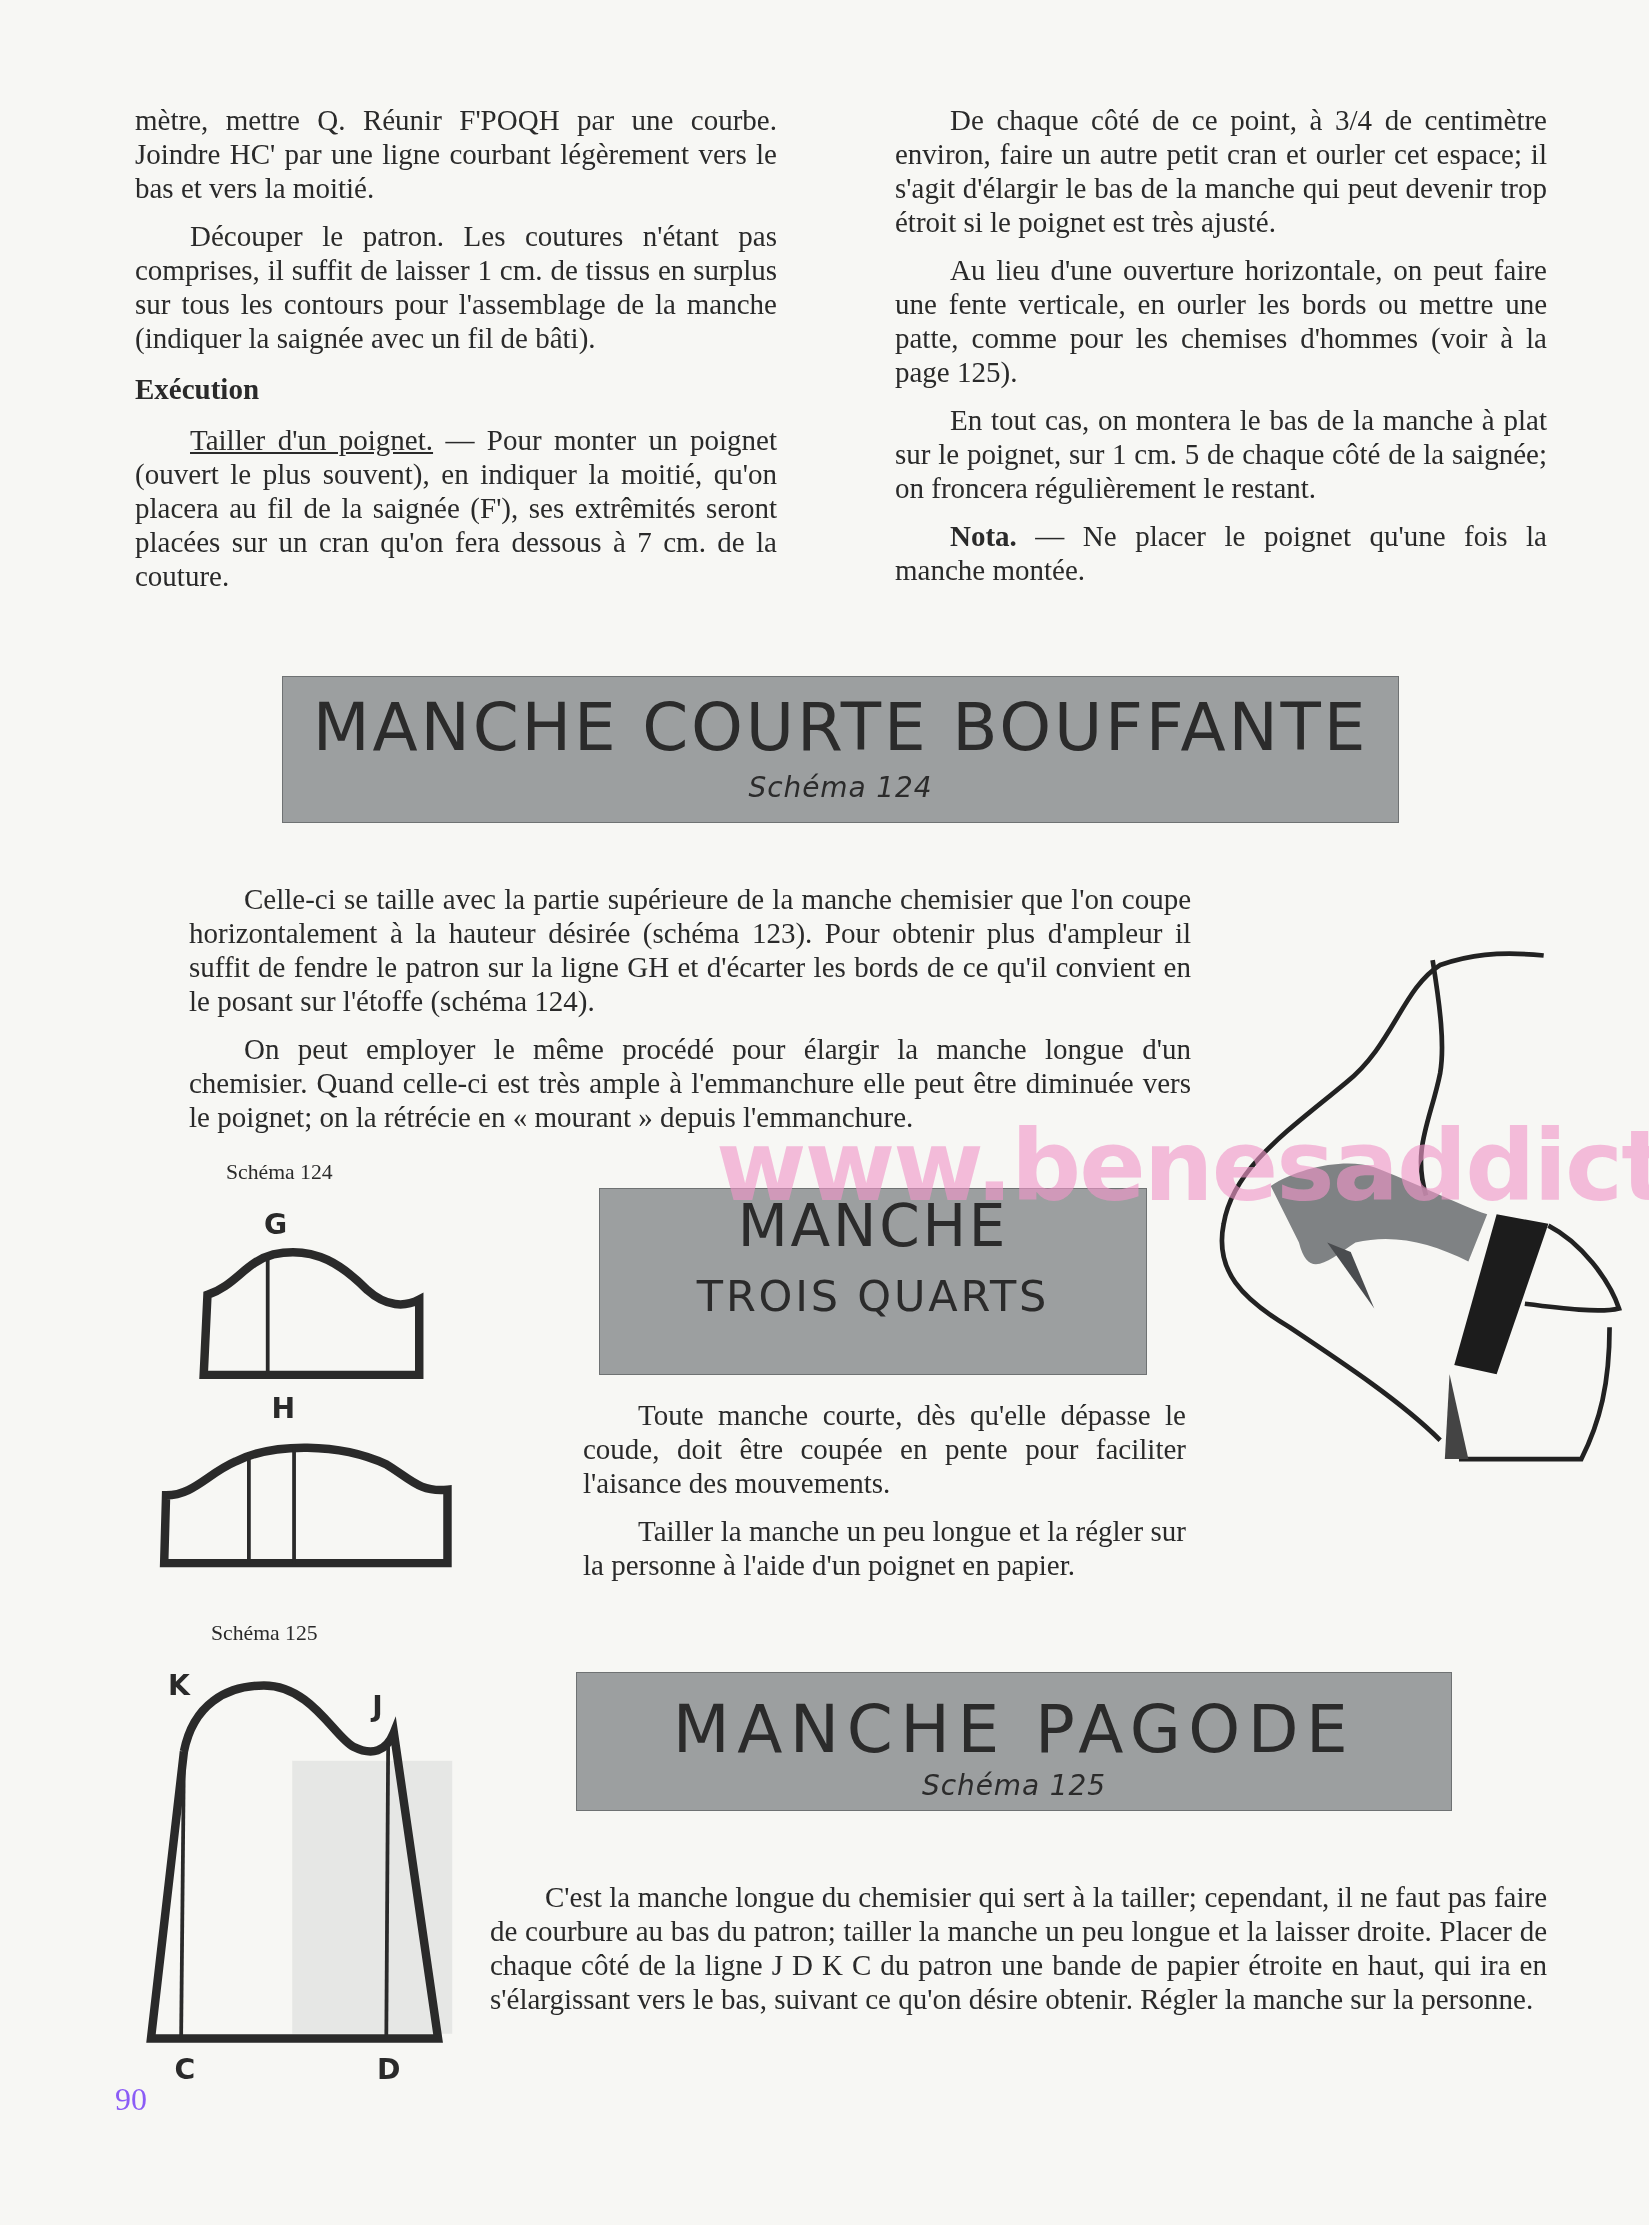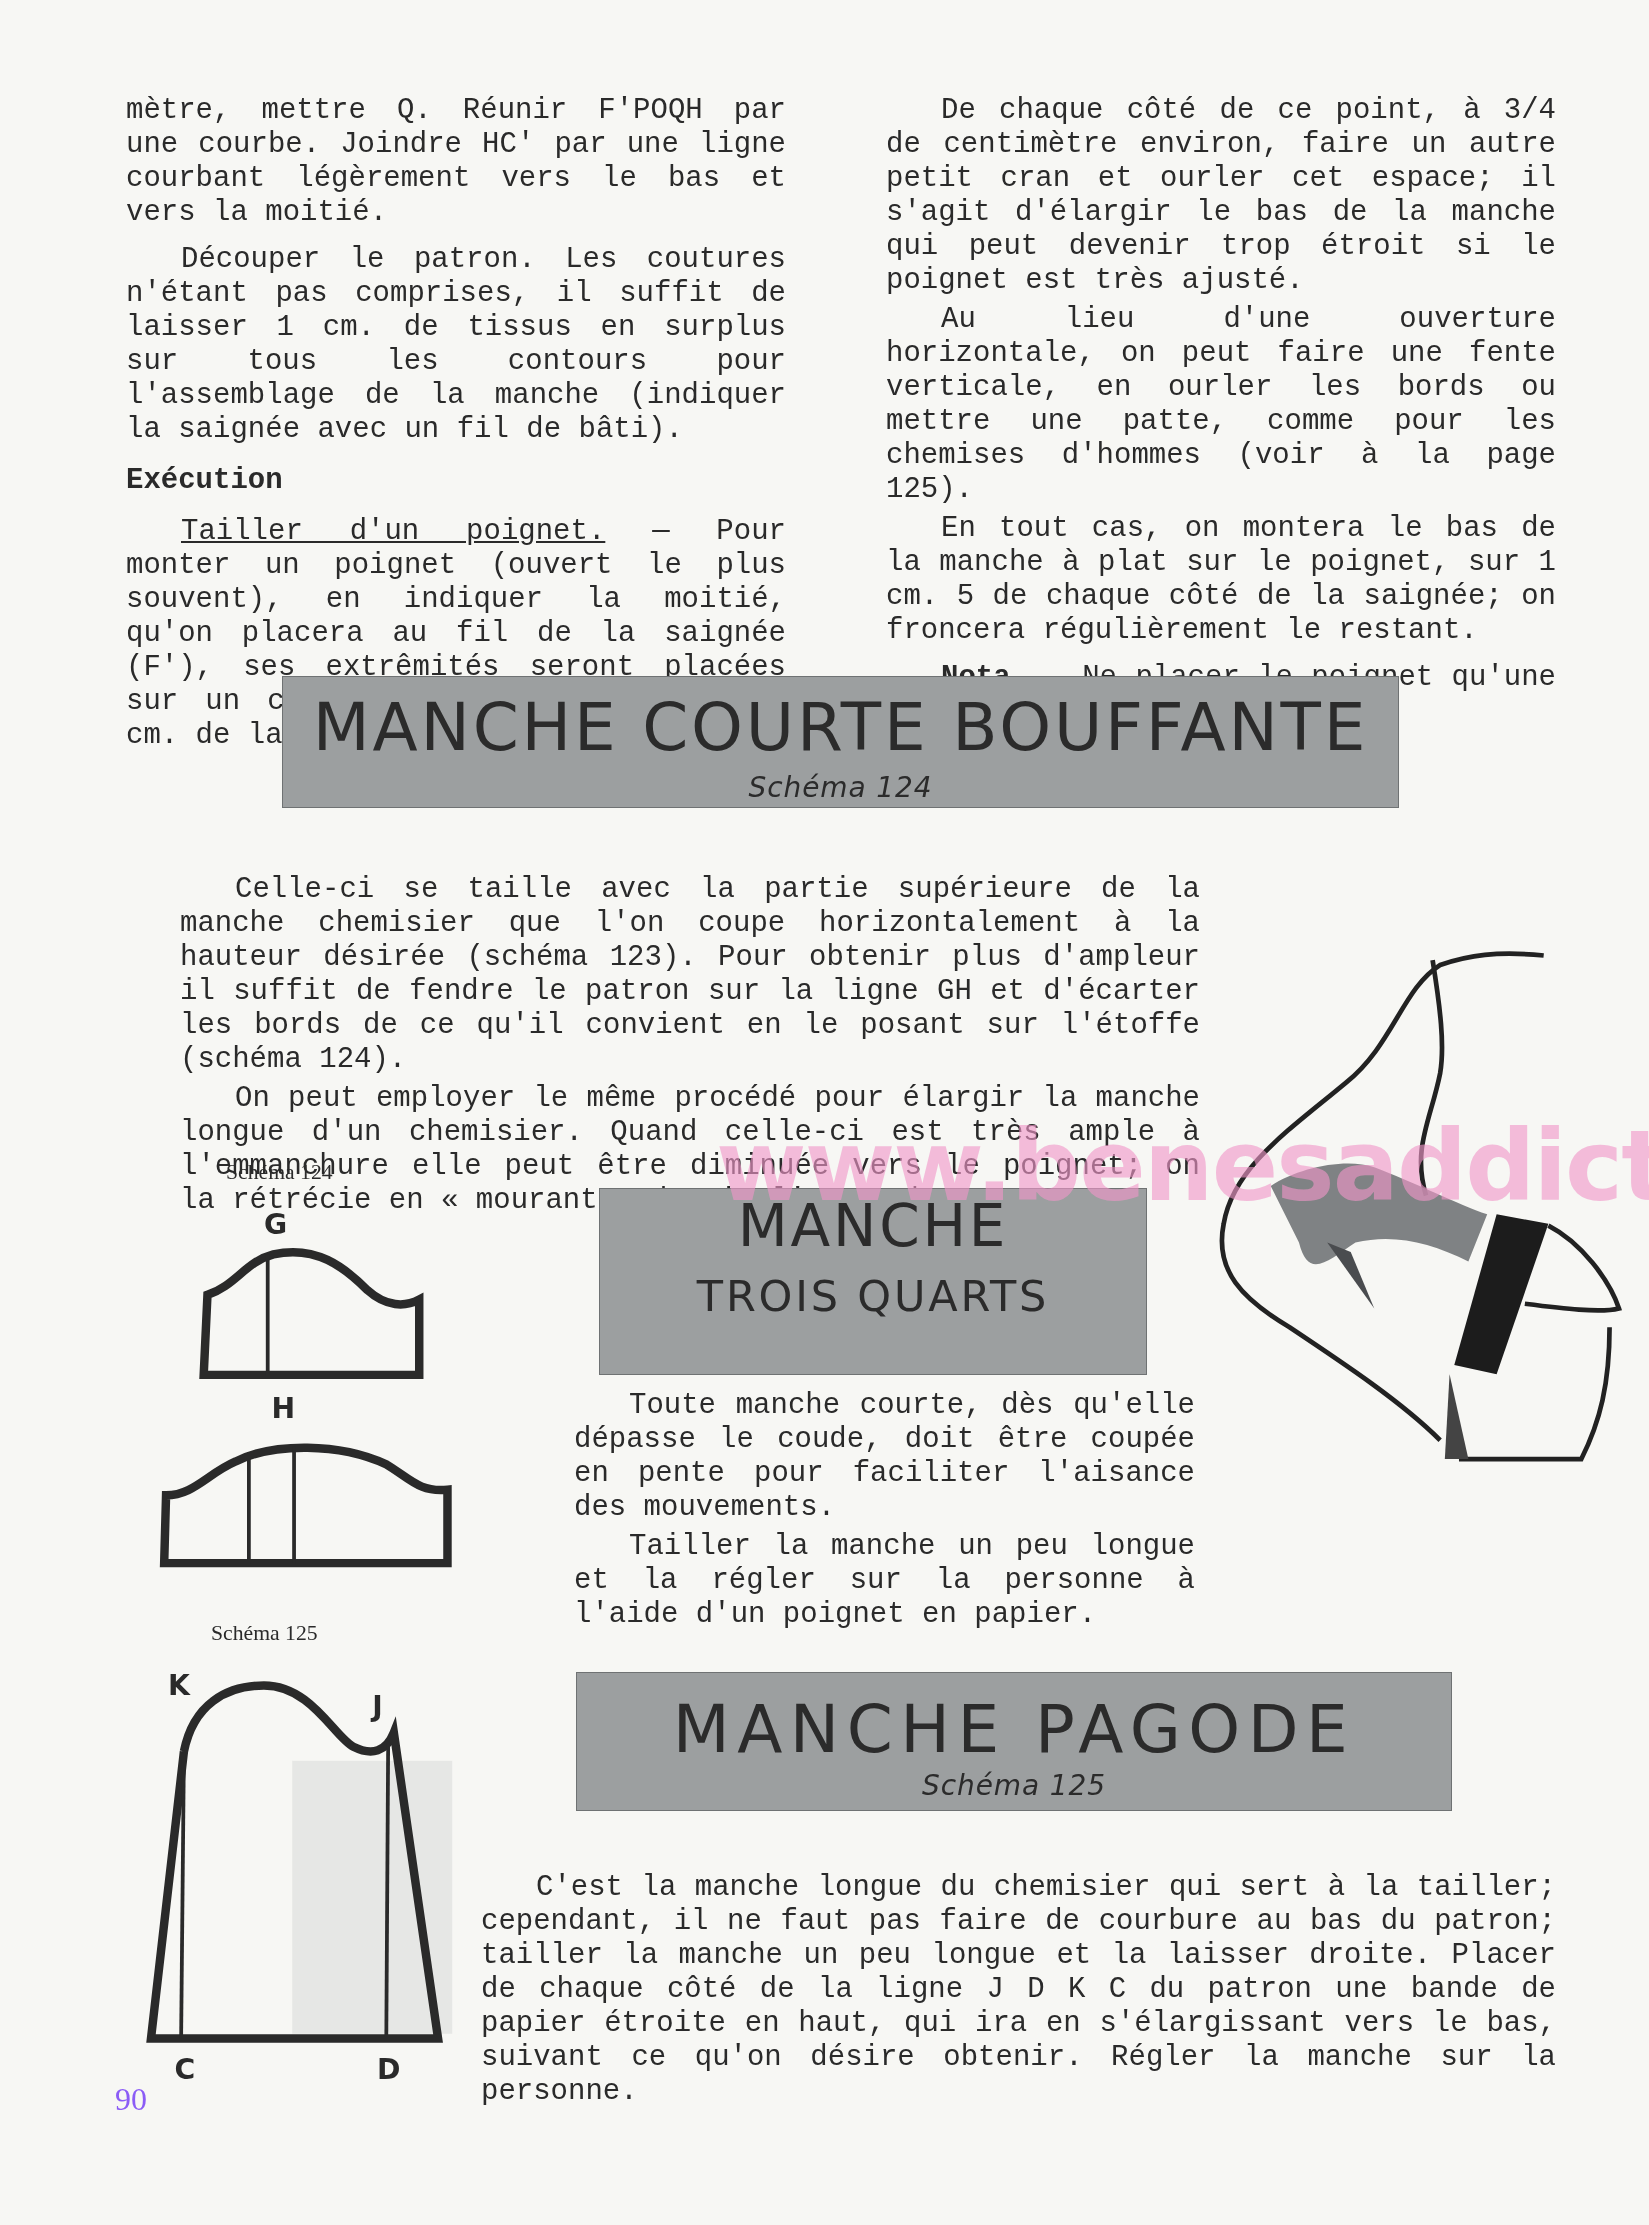--- a/index.html
+++ b/index.html
@@ -9,21 +9,21 @@
     font-family: "DejaVu Serif", "Liberation Serif", serif;
     color: #262626;
   }
   .col {
     position: absolute;
     font-family: "Liberation Serif", "DejaVu Serif", serif;
     font-size: 29px; line-height: 34px;
     text-align: justify;
     color: #2a2a2a;
   }
-  .col p { margin: 5px; text-indent: 55px; font-family: Liberation Mono, monospace; }
+  .col p { margin: 14px; text-indent: 55px; }
   .col p.noindent { text-indent: 0; }
   .col p.gap { margin-top: 13px; }
   .heading-small { font-weight: bold; text-indent: 0 !important; margin-top: 17px !important; margin-bottom: 17px !important; }
   .underline { text-decoration: underline; }
   .bold { font-weight: bold; }
 
   .banner {
     position: absolute;
     background: #9c9fa0;
     border: 1.9px solid #6f7273;
@@ -62,21 +62,21 @@
   <p><span class="underline">Tailler d'un poignet.</span><span> — Pour monter un poignet (ouvert le plus souvent), en indiquer la moitié, qu'on placera au fil de la saignée (F'), ses extrêmités seront placées sur un cran qu'on fera dessous à 7 cm. de la couture.</span></p>
 </div>
 
 <div class="col" style="left:881px; top:89px; width:680px;">
   <p>De chaque côté de ce point, à 3/4 de centimètre environ, faire un autre petit cran et ourler cet espace; il s'agit d'élargir le bas de la manche qui peut devenir trop étroit si le poignet est très ajusté.</p>
   <p>Au lieu d'une ouverture horizontale, on peut faire une fente verticale, en ourler les bords ou mettre une patte, comme pour les chemises d'hommes (voir à la page 125).</p>
   <p>En tout cas, on montera le bas de la manche à plat sur le poignet, sur 1 cm. 5 de chaque côté de la saignée; on froncera régulièrement le restant.</p>
   <p class="gap"><span class="bold">Nota.</span><span> — Ne placer le poignet qu'une fois la manche montée.</span></p>
 </div>
 
-<div class="banner" style="left:282px; top:676px; width:1117px; height:132px; padding-top:13px;text-align:center;">
+<div class="banner" style="left:282px; top:676px; width:1117px; height:147px; padding-top:13px;text-align:center;">
   <div class="title">MANCHE COURTE BOUFFANTE</div>
   <div class="sub" style="margin-top:5.6px;">Schéma 124</div>
 </div>
 
 <div class="col" style="left:175px; top:868px; width:1030px;">
   <p>Celle-ci se taille avec la partie supérieure de la manche chemisier que l'on coupe horizontalement à la hauteur désirée (schéma 123). Pour obtenir plus d'ampleur il suffit de fendre le patron sur la ligne GH et d'écarter les bords de ce qu'il convient en le posant sur l'étoffe (schéma 124).</p>
   <p>On peut employer le même procédé pour élargir la manche longue d'un chemisier. Quand celle-ci est très ample à l'emmanchure elle peut être diminuée vers le poignet; on la rétrécie en « mourant » depuis l'emmanchure.</p>
 </div>
 
 <div class="schema-label" style="left:226px; top:1160px;">Schéma 124</div>

